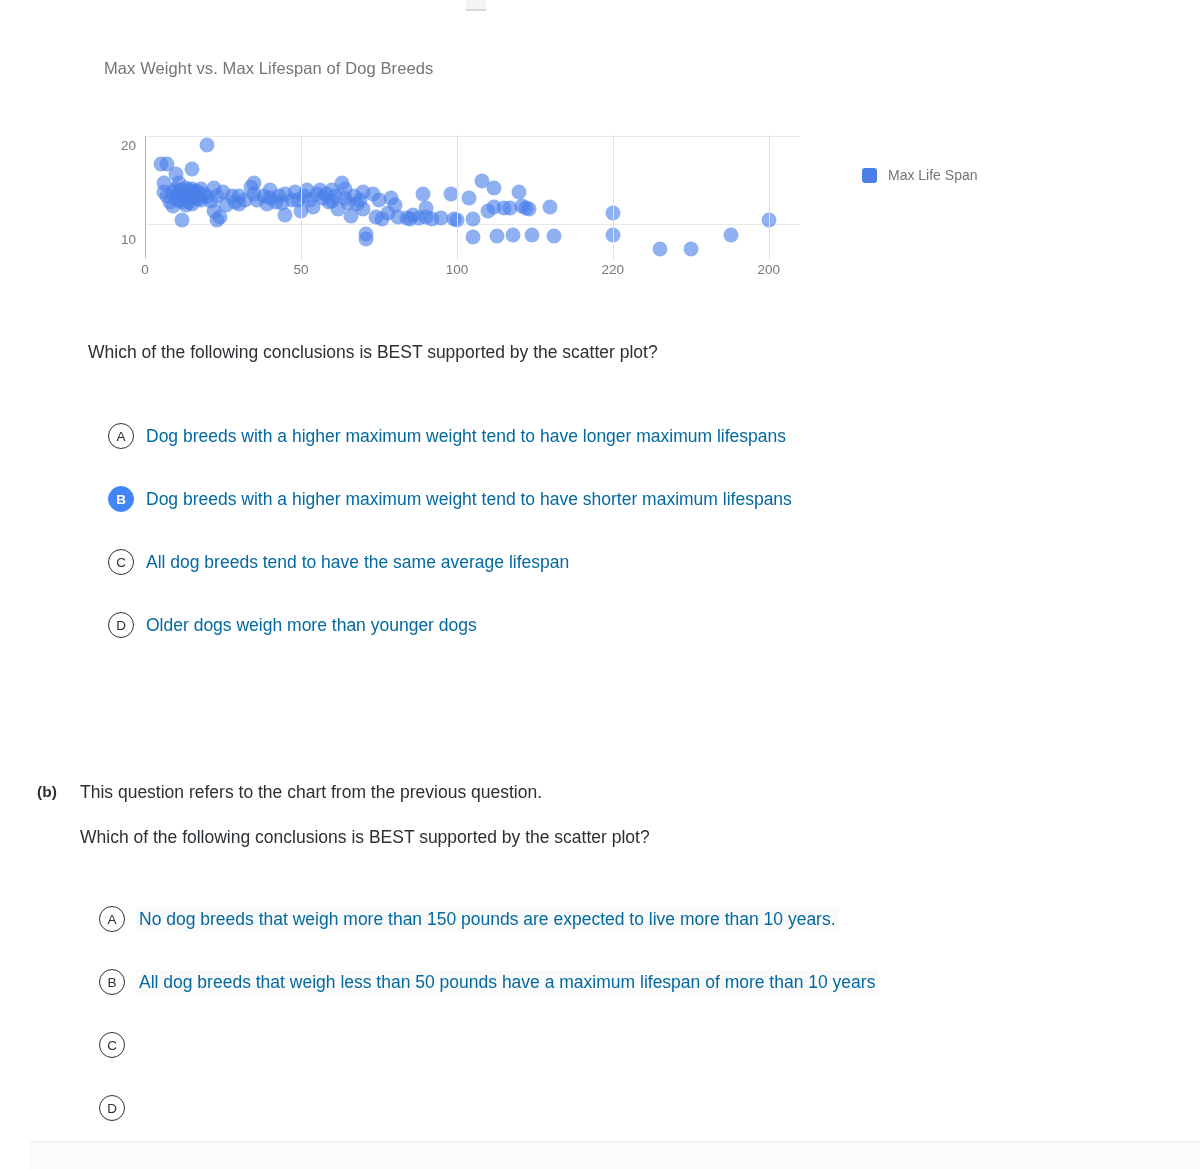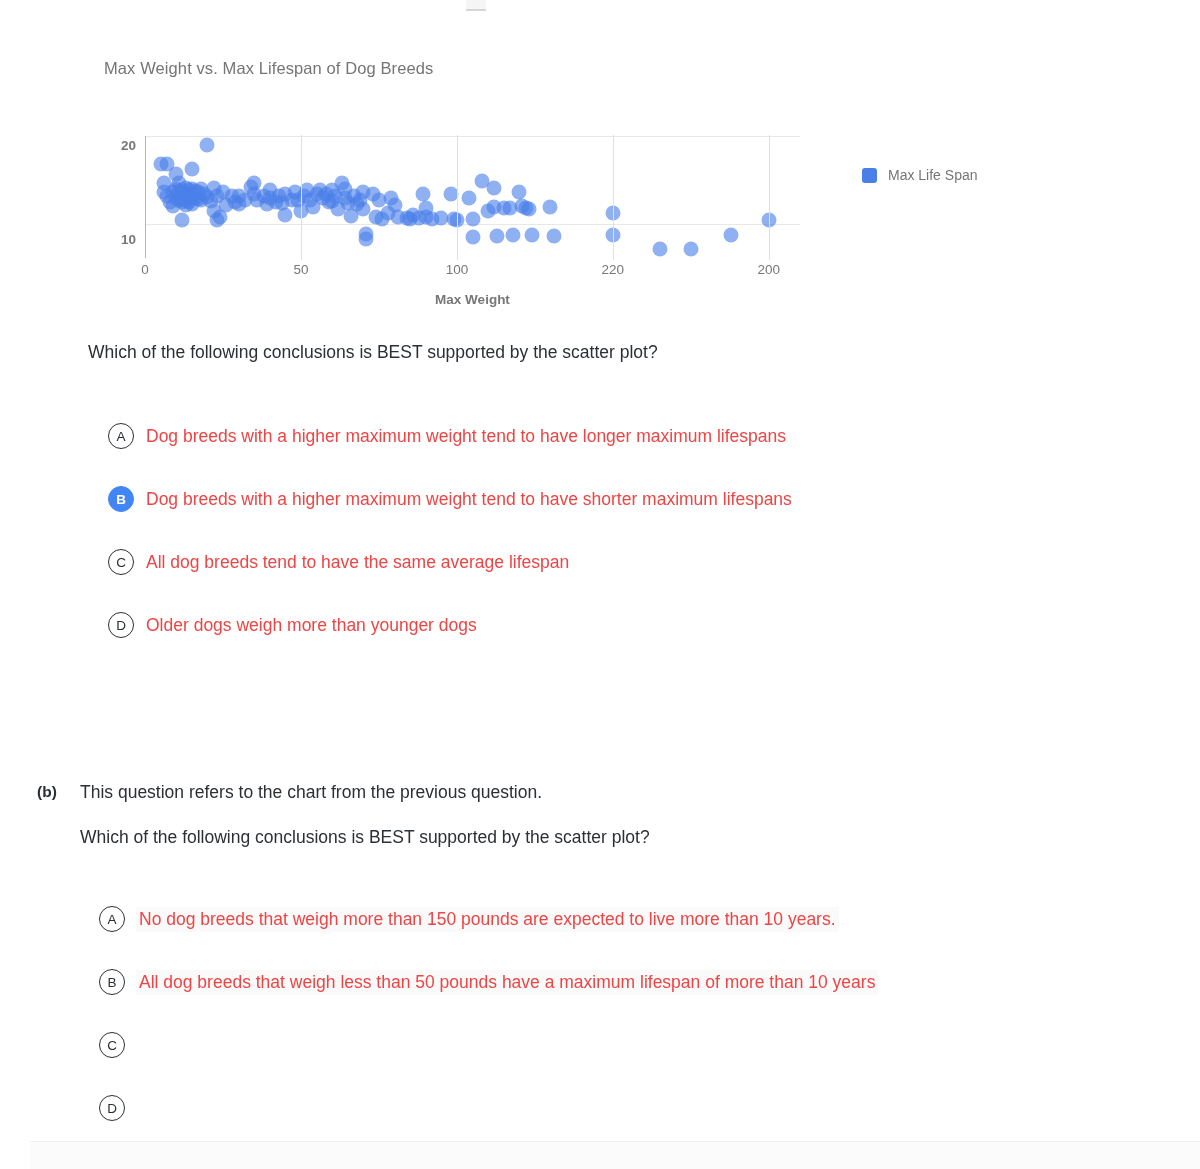--- a/index.html
+++ b/index.html
@@ -82,21 +82,20 @@
     background: #b5b5b5;
   }
   .ytick-label {
     position: absolute;
     right: 100%;
     margin-right: 9px;
     transform: translateY(-50%);
     font-size: 13.5px;
     color: #777777;
     white-space: nowrap;
-    font-weight: bold;
   }
   .xtick-label {
     position: absolute;
     top: 126px;
     transform: translateX(-50%);
     font-size: 13.5px;
     color: #777777;
     white-space: nowrap;
   }
   .dot {
@@ -187,21 +186,21 @@
   }
   .option-bubble.selected {
     background: #4285f4;
     border-color: #4285f4;
     color: #ffffff;
     font-weight: bold;
   }
   .option-text {
     position: absolute;
     font-size: 17.5px;
-    color: #ef4444;
+    color: #0369a1;
     white-space: nowrap;
   }
   
   #options-a .option-bubble { left: 108px; }
   #options-a .option-text { left: 146px; }
   
   #options-b .option-bubble { left: 99px; }
   #options-b .option-text {
     left: 136px;
     background: #fafafa;
@@ -380,21 +379,20 @@
           <div class="dot" style="left: 545.833px; top: 112.615px; background: rgb(74, 127, 232);"></div>
           <div class="dot" style="left: 586.381px; top: 98.5385px; background: rgb(74, 127, 232);"></div>
           <div class="dot" style="left: 623.81px; top: 84.4615px; background: rgb(74, 127, 232);"></div>
         </div>
     <div class="vgrid" style="left: 155.952px;"></div>
         <div class="vgrid" style="left: 311.905px;"></div>
         <div class="vgrid" style="left: 467.857px;"></div>
         <div class="vgrid" style="left: 623.81px;"></div>
       </div>
 
-    <div class="x-axis-title">Max Weight</div>
 
     <div class="legend">
       <span class="legend-swatch"></span>
       <span class="legend-label">Max Life Span</span>
     </div>
   </div>
 
   <div class="q-prompt" id="qa-prompt">Which of the following conclusions is BEST supported by the scatter plot?</div>
   <div class="options" id="options-a">
       <div class="option-row">

